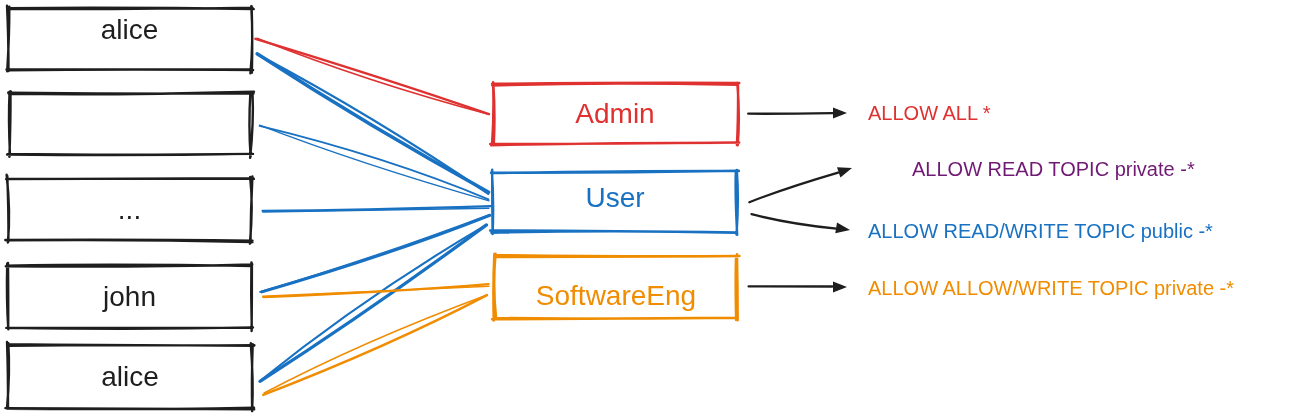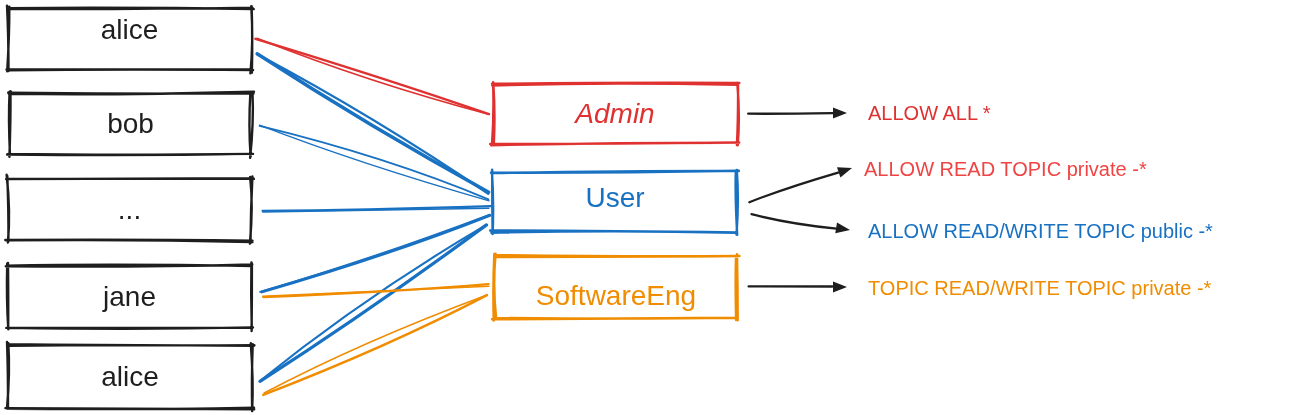--- a/index.html
+++ b/index.html
@@ -60,40 +60,37 @@
       <path d="M 6.7 265.7 Q 115.1 263.4 251.9 266.1 M 251.9 263.4 Q 252.0 298.0 251.6 331.0 M 252.3 327.9 Q 147.7 328.1 6.3 327.9 M 8.2 328.5 Q 8.4 302.4 8.0 262.9 M 5.8 266.2 Q 141.3 267.3 252.3 264.5 M 251.4 262.5 Q 250.8 294.4 251.8 329.0 M 253.0 327.4 Q 142.8 329.9 7.3 327.9 M 8.3 329.4 Q 6.3 299.5 7.2 263.5 " stroke="#1e1e1e" stroke-width="2.4" fill="none" stroke-linecap="round" stroke-linejoin="round"></path>
       <path d="M 7.7 345.9 Q 119.4 344.4 253.6 345.9 M 252.7 344.2 Q 251.4 380.8 252.2 411.1 M 254.0 407.6 Q 141.6 409.8 7.1 408.8 M 7.0 408.1 Q 10.2 372.6 8.3 343.2 M 7.5 344.3 Q 136.5 345.9 254.4 345.2 M 250.8 343.3 Q 253.6 382.1 252.2 409.1 M 254.2 409.2 Q 128.3 408.7 5.4 408.1 M 8.0 408.3 Q 8.1 370.8 7.0 341.9 " stroke="#1e1e1e" stroke-width="2.4" fill="none" stroke-linecap="round" stroke-linejoin="round"></path>
       <path d="M 492.0 83.8 Q 622.6 82.3 739.3 82.9 M 738.0 83.1 Q 738.3 117.4 736.9 145.1 M 737.3 142.8 Q 614.2 142.7 491.1 145.2 M 493.8 144.4 Q 495.4 114.8 493.3 82.5 M 492.2 85.5 Q 604.3 81.7 737.8 84.9 M 737.3 82.8 Q 740.2 117.0 737.7 145.3 M 739.3 142.6 Q 597.9 143.9 490.2 143.9 M 492.0 144.9 Q 494.1 115.2 493.1 82.3 " stroke="#e03131" stroke-width="2.4" fill="none" stroke-linecap="round" stroke-linejoin="round"></path>
       <path d="M 491.0 172.7 Q 612.3 173.1 738.9 170.8 M 736.8 170.0 Q 739.1 199.6 736.5 234.6 M 736.9 232.9 Q 615.8 229.6 491.4 232.8 M 492.6 234.1 Q 494.0 203.6 491.9 170.7 M 493.0 173.0 Q 635.8 170.7 738.9 171.0 M 735.8 171.8 Q 735.0 195.3 737.2 234.9 M 737.1 232.5 Q 599.3 230.6 490.1 230.5 M 492.6 233.1 Q 492.1 199.5 492.2 169.7 " stroke="#1971c2" stroke-width="2.4" fill="none" stroke-linecap="round" stroke-linejoin="round"></path>
       <path d="M 494.2 257.0 Q 615.9 256.7 738.3 256.2 M 737.0 254.1 Q 737.7 286.4 737.7 320.3 M 737.8 317.8 Q 628.0 318.8 492.0 319.3 M 496.2 319.0 Q 492.6 286.5 495.6 253.7 M 494.3 254.9 Q 612.1 256.6 739.5 255.9 M 736.0 256.0 Q 735.2 281.8 736.1 320.0 M 737.9 317.6 Q 632.6 319.5 493.7 317.9 M 493.7 320.6 Q 492.8 283.8 494.3 253.9 " stroke="#f08c00" stroke-width="2.4" fill="none" stroke-linecap="round" stroke-linejoin="round"></path>
     </svg>
 
   <div class="node user-node" style="left: 8px; top: 8px; width: 243px; height: 44px; border-radius: 20px;">
     <span>alice</span>
   </div>
-  <div class="node user-node" style="left: 10px; top: 93px; width: 241px; height: 62px;">
-    <span>bob</span>
-  </div>
   <div class="node user-node" style="left: 8px; top: 178px; width: 243px; height: 63px;">
     <span>...</span>
   </div>
   <div class="node user-node" style="left: 8px; top: 265px; width: 243px; height: 63px;">
-    <span>jane</span>
+    <span>john</span>
   </div>
   <div class="node user-node" style="left: 8px; top: 345px; width: 244px; height: 63px;">
     <span>alice</span>
   </div>
 
-  <div class="node role-node" style="left: 493px; top: 84px; width: 244px; height: 60px; font-style: italic;">
+  <div class="node role-node" style="left: 493px; top: 84px; width: 244px; height: 60px;">
     <span style="color: rgb(224, 49, 49);">Admin</span>
   </div>
   <div class="node role-node" style="left: 493px; top: 168px; width: 244px; height: 60px;">
     <span style="color: rgb(25, 113, 194);">User</span>
   </div>
   <div class="node role-node" style="left: 495px; top: 256px; width: 242px; height: 63px; margin-top: 8px;">
     <span style="color: rgb(240, 140, 0);">SoftwareEng</span>
   </div>
 
   <div class="perm" style="color: rgb(224, 49, 49); left: 868px; top: 99px;">ALLOW ALL *</div>
-  <div class="perm" style="color: #ef4444; left: 864px; top: 155px;">ALLOW READ TOPIC private -*</div>
+  <div class="perm" style="color: #701a75; left: 912px; top: 155px;">ALLOW READ TOPIC private -*</div>
   <div class="perm" style="color: rgb(25, 113, 194); left: 868px; top: 217px;">ALLOW READ/WRITE TOPIC public -*</div>
-  <div class="perm" style="color: rgb(240, 140, 0); left: 868px; top: 274px;">TOPIC READ/WRITE TOPIC private -*</div>
+  <div class="perm" style="color: rgb(240, 140, 0); left: 868px; top: 274px;">ALLOW ALLOW/WRITE TOPIC private -*</div>
 </div>
 
 </body></html>

